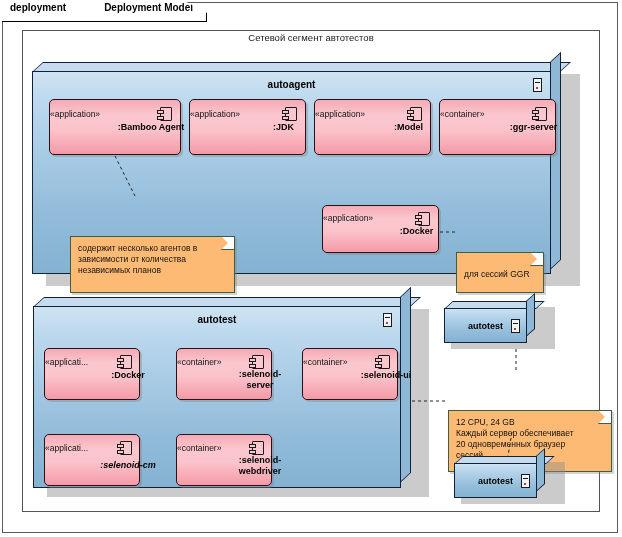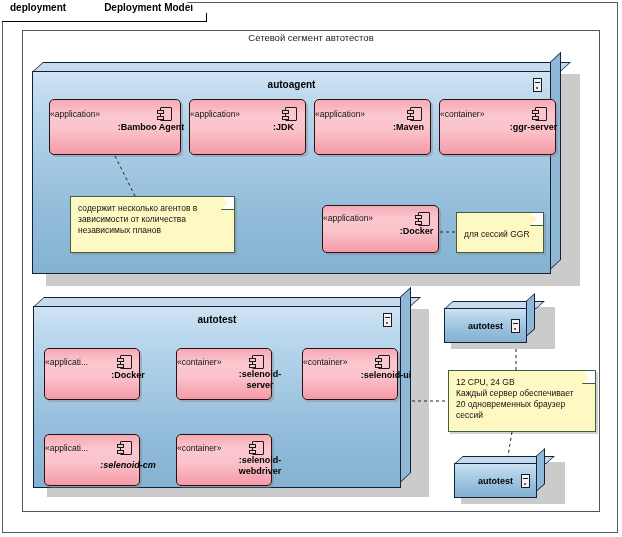--- a/index.html
+++ b/index.html
@@ -192,22 +192,23 @@
     box-sizing: border-box;
   }
   .comp-icon i.b1 { top: 2px; }
   .comp-icon i.b2 { top: 8px; }
 
   
   .note {
     position: absolute;
     box-sizing: border-box;
     border: 1px solid #3f5e3f;
-    background: #fef9c3;
+    background: #fdba74;
     box-shadow: 2px 2px 0 rgba(130,130,130,0.35);
+    margin-top: 40px;
   }
   .note-fold {
     position: absolute;
     right: 0;
     top: 0;
     width: 12px;
     height: 12px;
     background: #ffffff;
     border-left: 1px solid #3f5e3f;
     border-bottom: 1px solid #3f5e3f;
@@ -281,21 +282,21 @@
     <div class="c-stereo" style="top:9px;">«application»</div>
     <div class="c-name" style="top:22px;">:JDK</div>
     <div class="comp-icon" style="right:8px; top:7px;">
       <i class="b1"></i>
         <i class="b2"></i>
     </div>
   </div>
 
   <div class="comp" style="left:314px; top:99px; width:117px; height:56px;">
     <div class="c-stereo" style="top:9px;">«application»</div>
-    <div class="c-name" style="top:22px;">:Maven</div>
+    <div class="c-name" style="top:22px;">:Model</div>
     <div class="comp-icon" style="right:8px; top:7px;">
       <i class="b1"></i>
         <i class="b2"></i>
     </div>
   </div>
 
   <div class="comp" style="left:439px; top:99px; width:117px; height:56px;">
     <div class="c-stereo" style="top:9px;">«container»</div>
     <div class="c-name" style="top:22px;">:ggr-server</div>
     <div class="comp-icon" style="right:8px; top:7px;">
@@ -387,21 +388,21 @@
   <div class="node" style="left:444px; top:301px; width:115px; height:48px;">
     <div class="node-shadow" style="left:7px; top:6px; width:104px; height:42px;"></div>
     <div class="n-top" style="left:0px; top:0px; width:92px; height:8px; transform:skewX(-48deg); transform-origin: bottom left;"></div>
     <div class="n-side" style="left:82px; top:0px; width:9px; height:36px; transform:skewY(-42deg); transform-origin: top left;"></div>
     <div class="n-face" style="left:0px; top:7px; width:83px; height:35px;">
       <div class="n-label" style="top:12px; font-size:9px; padding-right:14px;">autotest</div>
       <div class="dev-icon" style="right:6px; top:10px;"></div>
     </div>
   </div>
 
-  <div class="note" style="left:448px; top:370px; width:148px; height:62px;">
+  <div class="note" style="left:448px; top:370px; width:164px; height:62px;">
     <div class="note-fold2"></div>
     <div class="note-fold"></div>
     <div class="note-text">12 CPU, 24 GB
 Каждый сервер обеспечивает
 20 одновременных браузер
 сессий</div>
   </div>
 
   <div class="node" style="left:454px; top:456px; width:115px; height:48px;">
     <div class="node-shadow" style="left:7px; top:6px; width:104px; height:42px;"></div>

